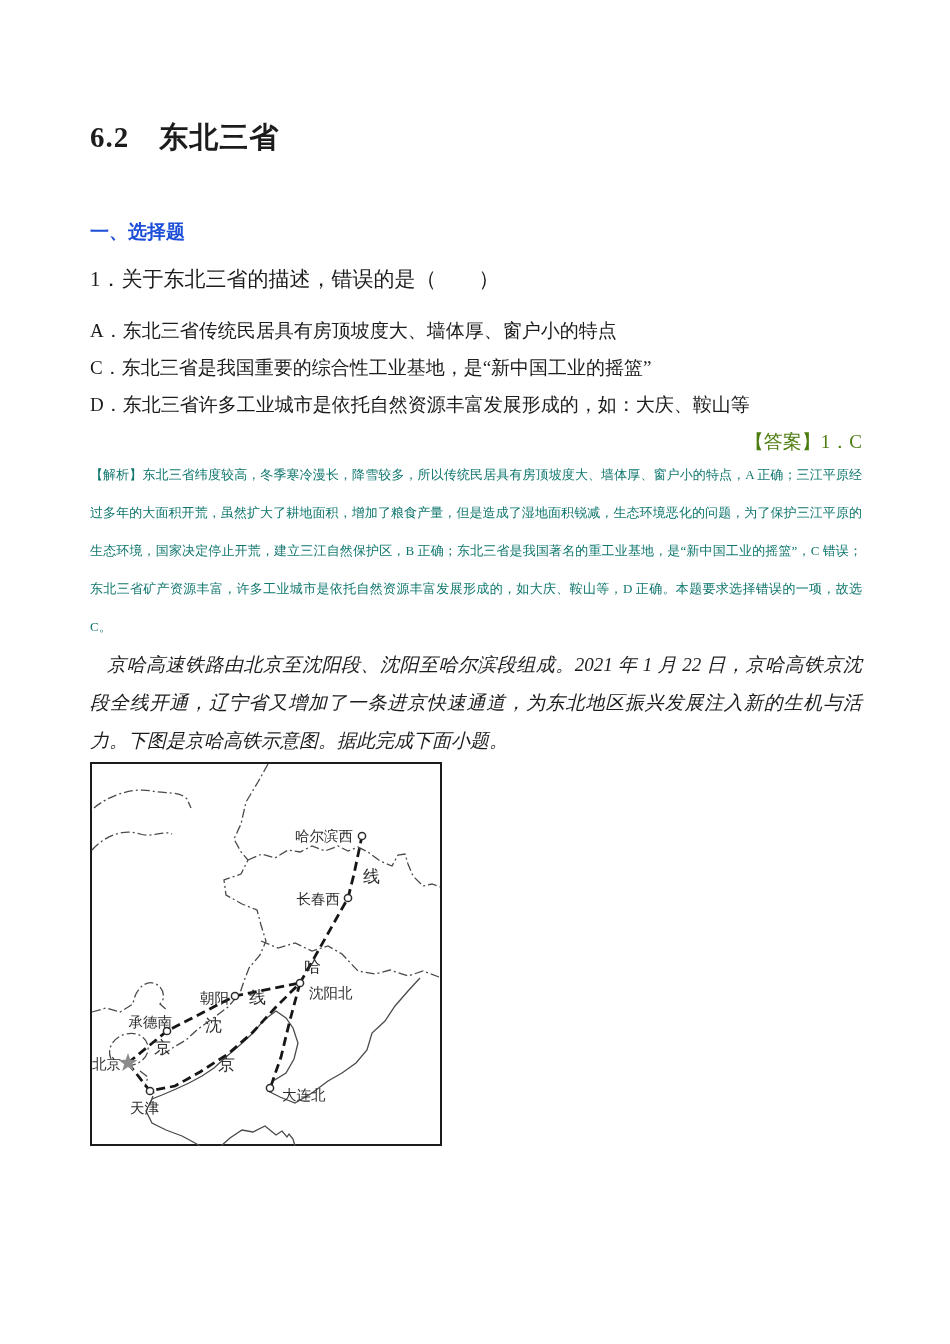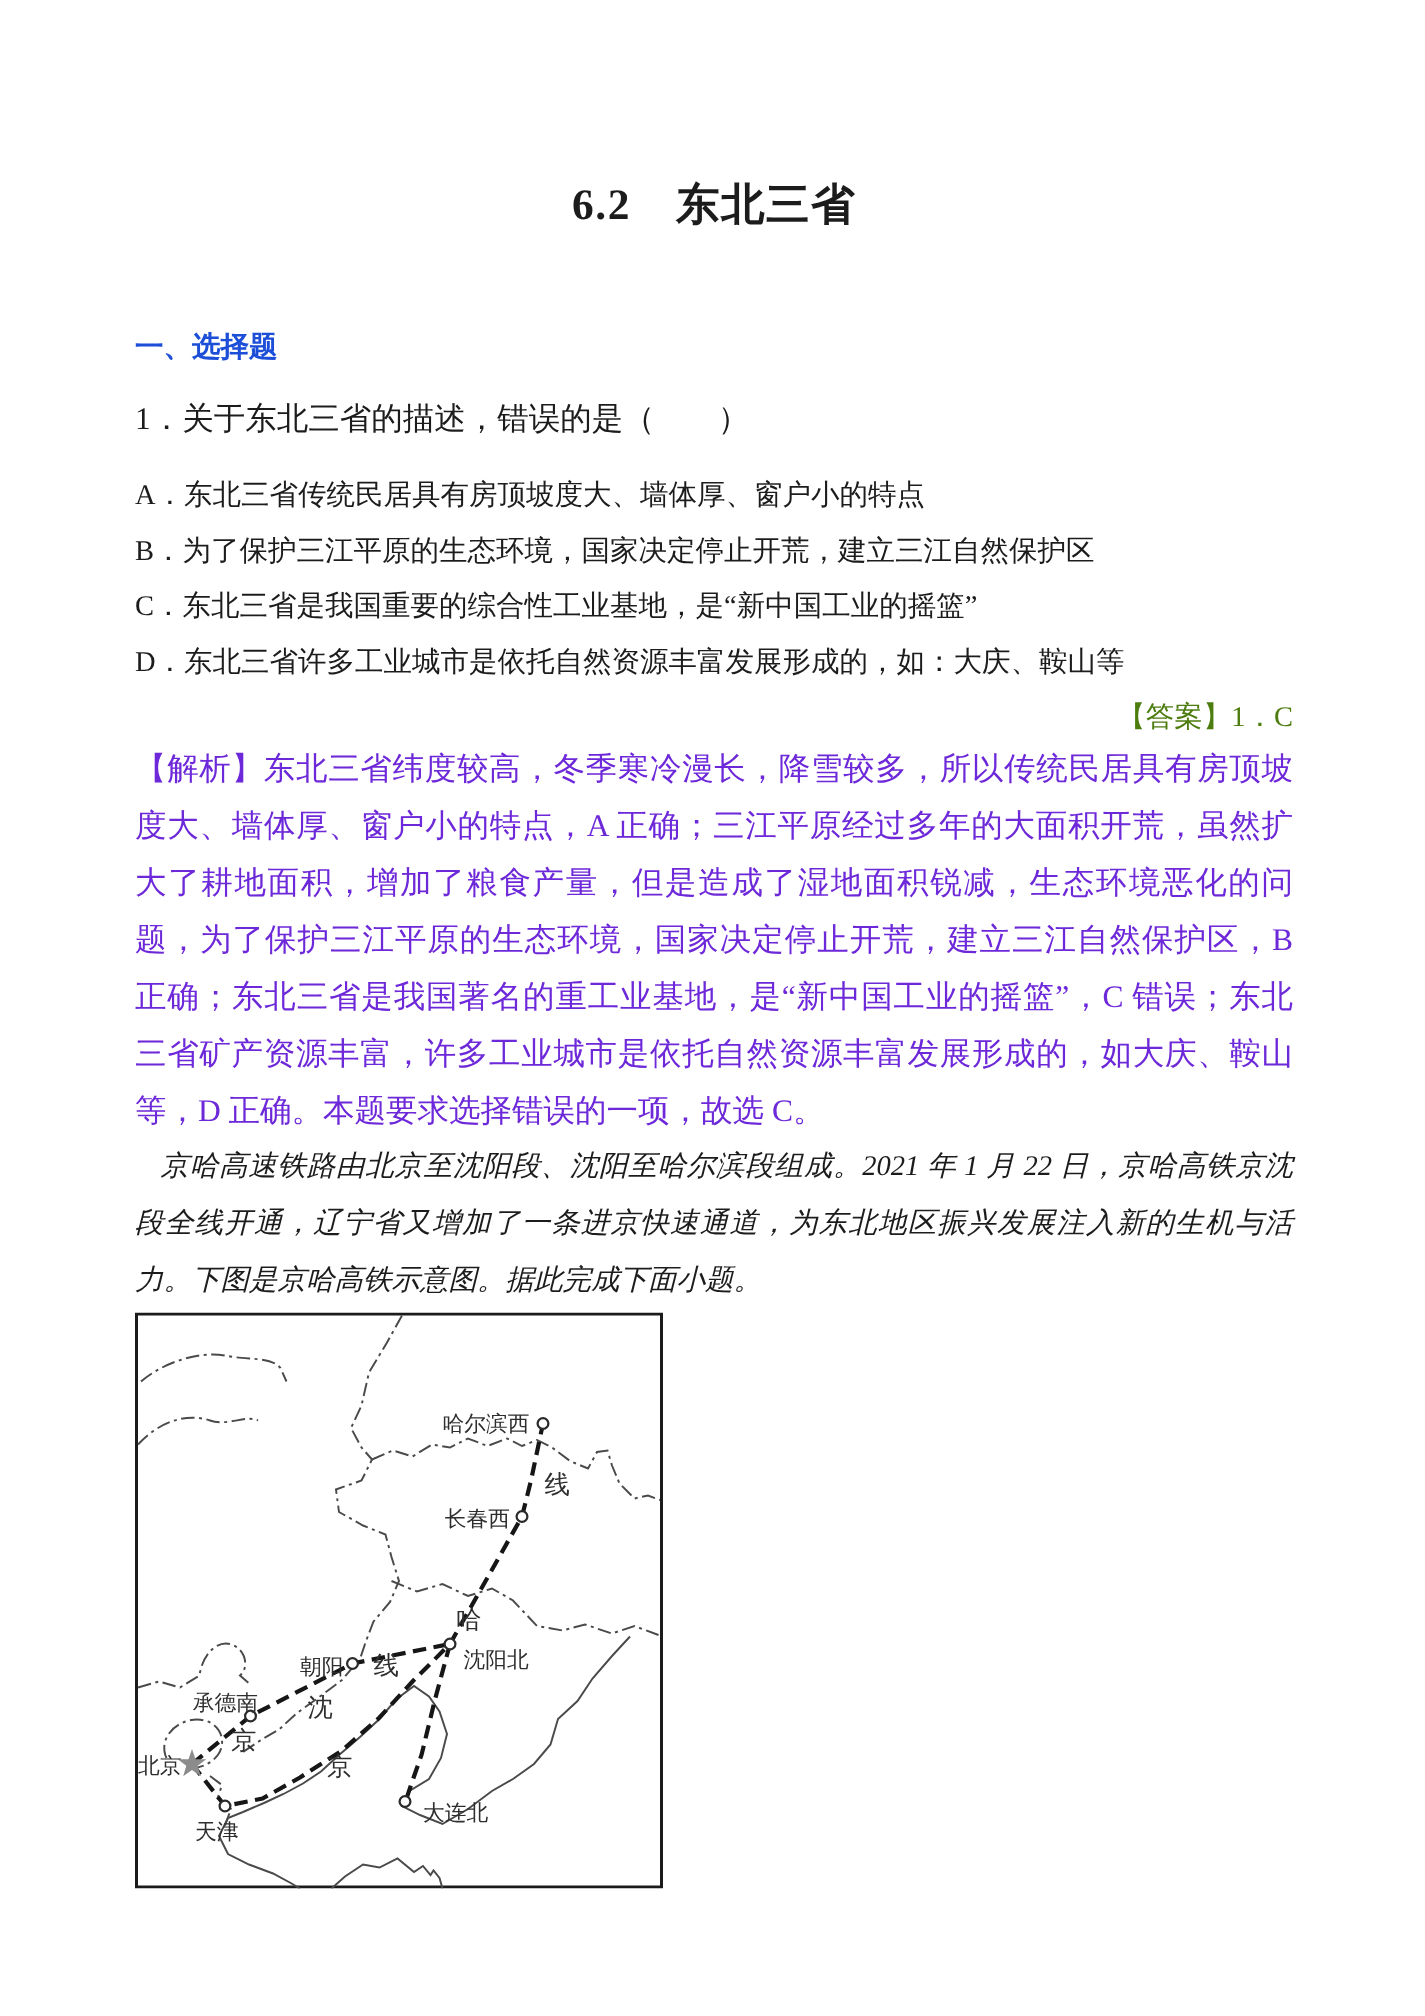--- a/index.html
+++ b/index.html
@@ -1,28 +1,28 @@
 <!DOCTYPE html>
 <html><head>
 <meta charset="utf-8">
 <style>
   html,body{margin:0;padding:0;background:#ffffff;}
   body{width:950px;height:1344px;overflow:hidden;
        font-family:"Liberation Serif","DejaVu Serif",serif;color:#1c1c1c;}
   .page{position:relative;width:950px;height:1344px;}
   .content{padding:118px 88px 0 90px;}
-  .title{margin:0;text-align:center;font-size:29px;line-height:38px;font-weight:bold;
+  .title{margin:0;text-align:left;font-size:29px;line-height:38px;font-weight:bold;
          letter-spacing:1px;}
   .section-heading{margin:63px 0 0;font-family:"DejaVu Sans","Liberation Sans",sans-serif;
          font-weight:700;font-size:19px;line-height:24px;color:#1d4ed8;}
   .stem{margin:22px 0 0;font-size:21px;line-height:29px;}
   .options{margin-top:18px;}
   .option{margin:0;font-size:19px;line-height:37px;white-space:nowrap;}
   .answer-line{margin:0;font-size:19px;line-height:37px;color:#4d7c0f;text-align:right;}
-  .analysis{margin:-4px 0 0;font-size:21px;line-height:38px;color:#6d28d9;
+  .analysis{margin:-4px 0 0;font-size:13px;line-height:38px;color:#0f766e;
          text-align:justify;text-justify:inter-character;}
   .passage{margin:0;font-size:19px;line-height:38px;text-align:justify;
          text-justify:inter-character;text-indent:17px;font-style:italic;}
   .map-wrap{margin-top:2px;text-decoration:underline;}
   .map-wrap svg text{font-family:"DejaVu Sans","Liberation Sans",sans-serif;
          fill:#2e2e2e;}
   .st-label{font-size:14.5px;}
   .line-char{font-size:17px;}
   .boundary{fill:none;stroke:#4a4a4a;stroke-width:1.3;stroke-dasharray:9 3 2 3;}
   .coast{fill:none;stroke:#4a4a4a;stroke-width:1.3;}
@@ -36,21 +36,20 @@
   <div class="content">
 
     <h1 class="title">6.2　东北三省</h1>
 
     <h2 class="section-heading">一、选择题</h2>
 
     <p class="stem">1．关于东北三省的描述，错误的是（　　）</p>
 
     <div class="options">
       <p class="option">A．东北三省传统民居具有房顶坡度大、墙体厚、窗户小的特点</p>
-      <p class="option">B．为了保护三江平原的生态环境，国家决定停止开荒，建立三江自然保护区</p>
       <p class="option">C．东北三省是我国重要的综合性工业基地，是“新中国工业的摇篮”</p>
       <p class="option">D．东北三省许多工业城市是依托自然资源丰富发展形成的，如：大庆、鞍山等</p>
     </div>
 
     <p class="answer-line"><span>【答案】</span><span>1．C</span></p>
 
     <p class="analysis"><span>【解析】</span><span>东北三省纬度较高，冬季寒冷漫长，降雪较多，所以传统民居具有房顶坡度大、墙体厚、窗户小的特点，A 正确；三江平原经过多年的大面积开荒，虽然扩大了耕地面积，增加了粮食产量，但是造成了湿地面积锐减，生态环境恶化的问题，为了保护三江平原的生态环境，国家决定停止开荒，建立三江自然保护区，B 正确；东北三省是我国著名的重工业基地，是“新中国工业的摇篮”，C 错误；东北三省矿产资源丰富，许多工业城市是依托自然资源丰富发展形成的，如大庆、鞍山等，D 正确。本题要求选择错误的一项，故选 C。</span></p>
 
     <p class="passage">京哈高速铁路由北京至沈阳段、沈阳至哈尔滨段组成。2021 年 1 月 22 日，京哈高铁京沈段全线开通，辽宁省又增加了一条进京快速通道，为东北地区振兴发展注入新的生机与活力。下图是京哈高铁示意图。据此完成下面小题。</p>
 

